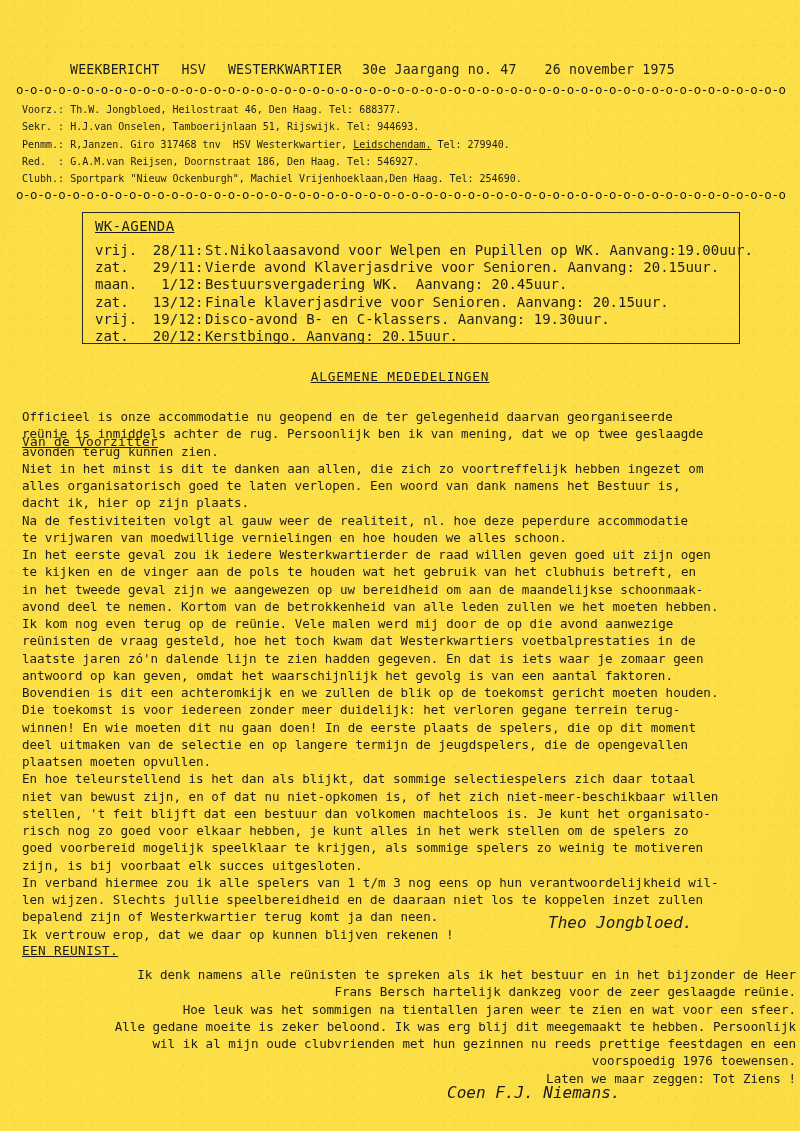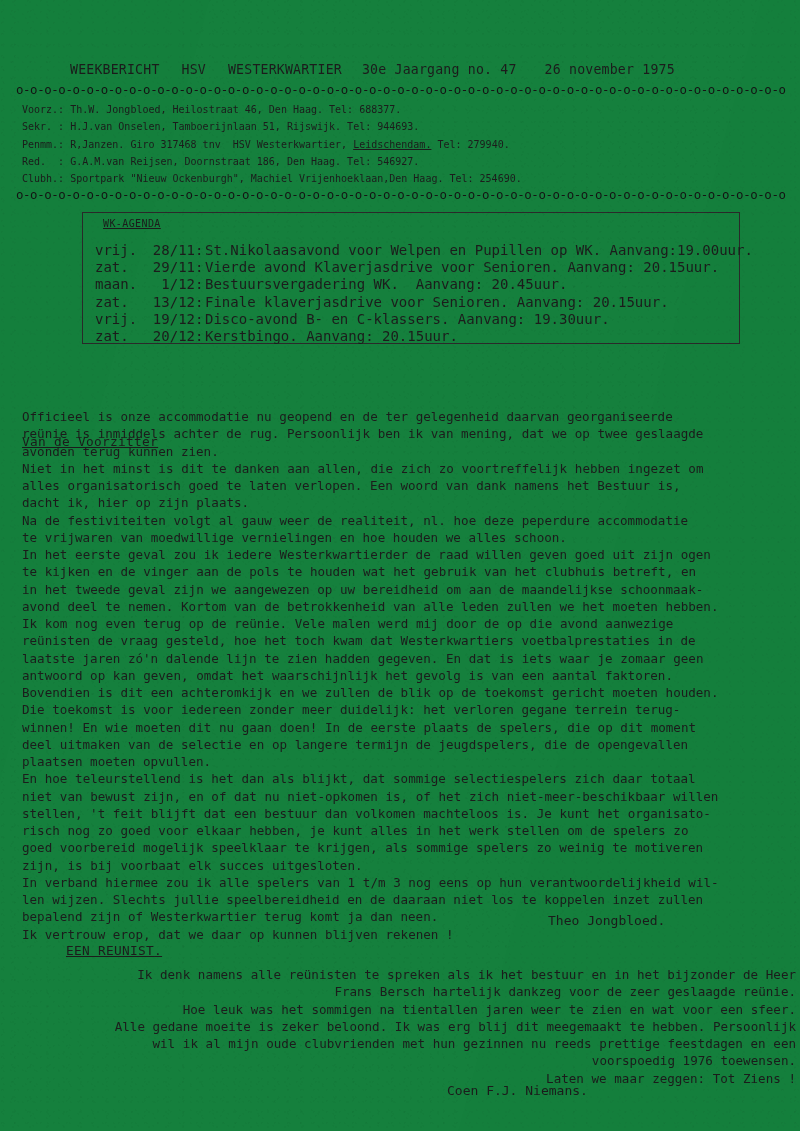--- a/index.html
+++ b/index.html
@@ -4,21 +4,21 @@
 <style>
   html, body {
     margin: 0;
     padding: 0;
     background: #ffffff;
   }
   #page {
     position: relative;
     width: 800px;
     height: 1131px;
-    background: #15803d;
+    background: #fde047;
     overflow: hidden;
     font-family: "DejaVu Sans Mono", "Liberation Mono", monospace;
     color: #1c1c1c;
   }
   
   #grain {
     position: absolute;
     inset: 0;
     pointer-events: none;
     background:
@@ -85,24 +85,23 @@
     width: 658px;
     height: 132px;
     border: 1.6px solid #2a2a2a;
     box-sizing: border-box;
     background: transparent;
   }
   .agenda-title {
     position: absolute;
     left: 12px;
     top: 5px;
-    font-size: 10px;
+    font-size: 14px;
     text-decoration: underline;
     letter-spacing: .4px;
-    margin-left: 8px;
   }
   .agenda-rows {
     position: absolute;
     left: 12px;
     top: 29px;
     right: 6px;
     font-size: 14px;
     line-height: 17.2px;
     white-space: pre;
   }
@@ -122,39 +121,40 @@
   .center-head span { text-decoration: underline; }
 
   .sub-head {
     position: absolute;
     left: 22px;
     font-size: 12.8px;
     letter-spacing: .3px;
   }
   .sub-head span { text-decoration: underline; }
   .sub-head-voorzitter { top: 387px; margin-top: 47px; }
-  .sub-head-reunist { top: 943px; margin-left: 44px; }
+  .sub-head-reunist { top: 943px; }
 
   
   .body-block {
     position: absolute;
     left: 22px;
     right: 4px;
     font-size: 12.55px;
     line-height: 17.25px;
     white-space: pre-wrap;
     word-spacing: .1px;
   }
   .body-voorzitter { top: 408px; }
   .body-reunist   { top: 966px; text-align: right; }
 
   .signature {
     position: absolute;
-    font-size: 13px;
+    font-size: 16px;
     white-space: pre;
+    font-style: italic;
   }
   .sig-voorzitter { left: 548px; top: 913px; }
   .sig-reunist    { left: 447px; top: 1083px; text-align: center; }
 
   .ln { display: block; }
   .u  { }
 </style>
 </head>
 <body>
 
@@ -167,20 +167,21 @@
 
     <div class="contacts"><span class="ln"><span>Voorz.: </span><span>Th.W. Jongbloed, Heilostraat 46, Den Haag. Tel: 688377.</span></span><span class="ln"><span>Sekr. : </span><span>H.J.van Onselen, Tamboerijnlaan 51, Rijswijk. Tel: 944693.</span></span><span class="ln"><span>Penmm.: </span><span>R,Janzen. Giro 317468 tnv  HSV Westerkwartier, </span><span class="u">Leidschendam.</span><span> Tel: 279940.</span></span><span class="ln"><span>Red.  : </span><span>G.A.M.van Reijsen, Doornstraat 186, Den Haag. Tel: 546927.</span></span><span class="ln"><span>Clubh.: </span><span>Sportpark "Nieuw Ockenburgh", Machiel Vrijenhoeklaan,Den Haag. Tel: 254690.</span></span></div>
 
     <div class="rule rule-2">o-o-o-o-o-o-o-o-o-o-o-o-o-o-o-o-o-o-o-o-o-o-o-o-o-o-o-o-o-o-o-o-o-o-o-o-o-o-o-o-o-o-o-o-o-o-o-o-o-o-o-o-o-o-o-o-o-o-o-o-o-o-o-o-o-o-o-o-o-o-o-o-o-o-o-o-o-o-o-o-o-o-o-o-o-o-o-o-o-o-o-o-o-o-o-o-</div>
 
     <div class="agenda">
       <div class="agenda-title">WK-AGENDA</div>
       <div class="agenda-rows"><span class="ln"><span class="day">vrij.</span><span class="date">28/11</span><span class="sep">: </span><span>St.Nikolaasavond voor Welpen en Pupillen op WK. Aanvang:19.00uur.</span></span><span class="ln"><span class="day">zat.</span><span class="date">29/11</span><span class="sep">: </span><span>Vierde avond Klaverjasdrive voor Senioren. Aanvang: 20.15uur.</span></span><span class="ln"><span class="day">maan.</span><span class="date">1/12</span><span class="sep">: </span><span>Bestuursvergadering WK.  Aanvang: 20.45uur.</span></span><span class="ln"><span class="day">zat.</span><span class="date">13/12</span><span class="sep">: </span><span>Finale klaverjasdrive voor Senioren. Aanvang: 20.15uur.</span></span><span class="ln"><span class="day">vrij.</span><span class="date">19/12</span><span class="sep">: </span><span>Disco-avond B- en C-klassers. Aanvang: 19.30uur.</span></span><span class="ln"><span class="day">zat.</span><span class="date">20/12</span><span class="sep">: </span><span>Kerstbingo. Aanvang: 20.15uur.</span></span></div>
     </div>
 
+    <div class="center-head"><span>ALGEMENE MEDEDELINGEN</span></div>
 
     <div class="sub-head sub-head-voorzitter"><span>Van de Voorzitter</span></div>
     <div class="body-block body-voorzitter"><span class="ln">Officieel is onze accommodatie nu geopend en de ter gelegenheid daarvan georganiseerde</span><span class="ln">reünie is inmiddels achter de rug. Persoonlijk ben ik van mening, dat we op twee geslaagde</span><span class="ln">avonden terug kunnen zien.</span><span class="ln">Niet in het minst is dit te danken aan allen, die zich zo voortreffelijk hebben ingezet om</span><span class="ln">alles organisatorisch goed te laten verlopen. Een woord van dank namens het Bestuur is,</span><span class="ln">dacht ik, hier op zijn plaats.</span><span class="ln">Na de festiviteiten volgt al gauw weer de realiteit, nl. hoe deze peperdure accommodatie</span><span class="ln">te vrijwaren van moedwillige vernielingen en hoe houden we alles schoon.</span><span class="ln">In het eerste geval zou ik iedere Westerkwartierder de raad willen geven goed uit zijn ogen</span><span class="ln">te kijken en de vinger aan de pols te houden wat het gebruik van het clubhuis betreft, en</span><span class="ln">in het tweede geval zijn we aangewezen op uw bereidheid om aan de maandelijkse schoonmaak-</span><span class="ln">avond deel te nemen. Kortom van de betrokkenheid van alle leden zullen we het moeten hebben.</span><span class="ln">Ik kom nog even terug op de reünie. Vele malen werd mij door de op die avond aanwezige</span><span class="ln">reünisten de vraag gesteld, hoe het toch kwam dat Westerkwartiers voetbalprestaties in de</span><span class="ln">laatste jaren zó'n dalende lijn te zien hadden gegeven. En dat is iets waar je zomaar geen</span><span class="ln">antwoord op kan geven, omdat het waarschijnlijk het gevolg is van een aantal faktoren.</span><span class="ln">Bovendien is dit een achteromkijk en we zullen de blik op de toekomst gericht moeten houden.</span><span class="ln">Die toekomst is voor iedereen zonder meer duidelijk: het verloren gegane terrein terug-</span><span class="ln">winnen! En wie moeten dit nu gaan doen! In de eerste plaats de spelers, die op dit moment</span><span class="ln">deel uitmaken van de selectie en op langere termijn de jeugdspelers, die de opengevallen</span><span class="ln">plaatsen moeten opvullen.</span><span class="ln">En hoe teleurstellend is het dan als blijkt, dat sommige selectiespelers zich daar totaal</span><span class="ln">niet van bewust zijn, en of dat nu niet-opkomen is, of het zich niet-meer-beschikbaar willen</span><span class="ln">stellen, 't feit blijft dat een bestuur dan volkomen machteloos is. Je kunt het organisato-</span><span class="ln">risch nog zo goed voor elkaar hebben, je kunt alles in het werk stellen om de spelers zo</span><span class="ln">goed voorbereid mogelijk speelklaar te krijgen, als sommige spelers zo weinig te motiveren</span><span class="ln">zijn, is bij voorbaat elk succes uitgesloten.</span><span class="ln">In verband hiermee zou ik alle spelers van 1 t/m 3 nog eens op hun verantwoordelijkheid wil-</span><span class="ln">len wijzen. Slechts jullie speelbereidheid en de daaraan niet los te koppelen inzet zullen</span><span class="ln">bepalend zijn of Westerkwartier terug komt ja dan neen.</span><span class="ln"><span>Ik vertrouw erop, dat we daar op </span><span class="u">kunnen blijven rekenen</span><span> !</span></span></div>
     <div class="signature sig-voorzitter">Theo Jongbloed.</div>
 
     <div class="sub-head sub-head-reunist"><span>EEN REUNIST</span><span>.</span></div>
     <div class="body-block body-reunist"><span class="ln">    Ik denk namens alle reünisten te spreken als ik het bestuur en in het bijzonder de Heer</span><span class="ln">Frans Bersch hartelijk dankzeg voor de zeer geslaagde reünie.</span><span class="ln">Hoe leuk was het sommigen na tientallen jaren weer te zien en wat voor een sfeer.</span><span class="ln">Alle gedane moeite is zeker beloond. Ik was erg blij dit meegemaakt te hebben. Persoonlijk</span><span class="ln">wil ik al mijn oude clubvrienden met hun gezinnen nu reeds prettige feestdagen en een</span><span class="ln">voorspoedig 1976 toewensen.</span><span class="ln">Laten we maar zeggen: Tot Ziens !</span></div>
     <div class="signature sig-reunist">Coen F.J. Niemans.</div>
 
   </div>

